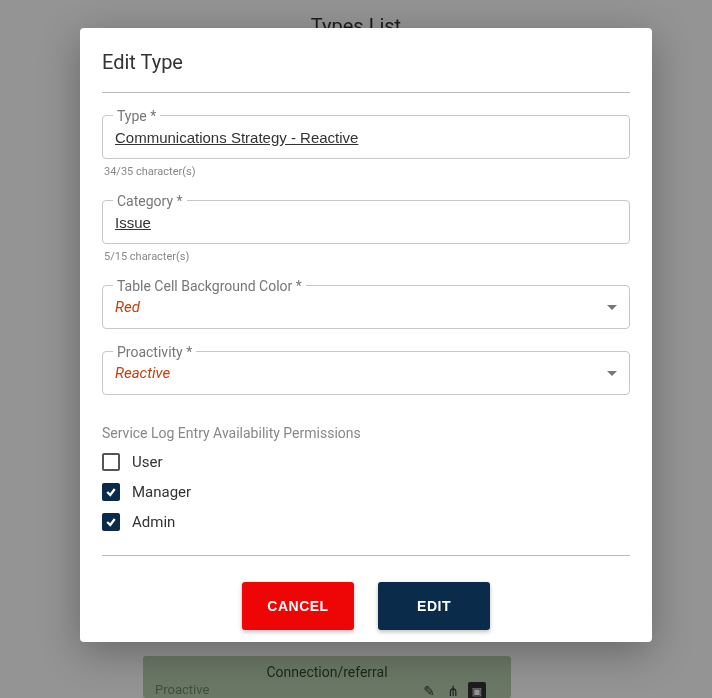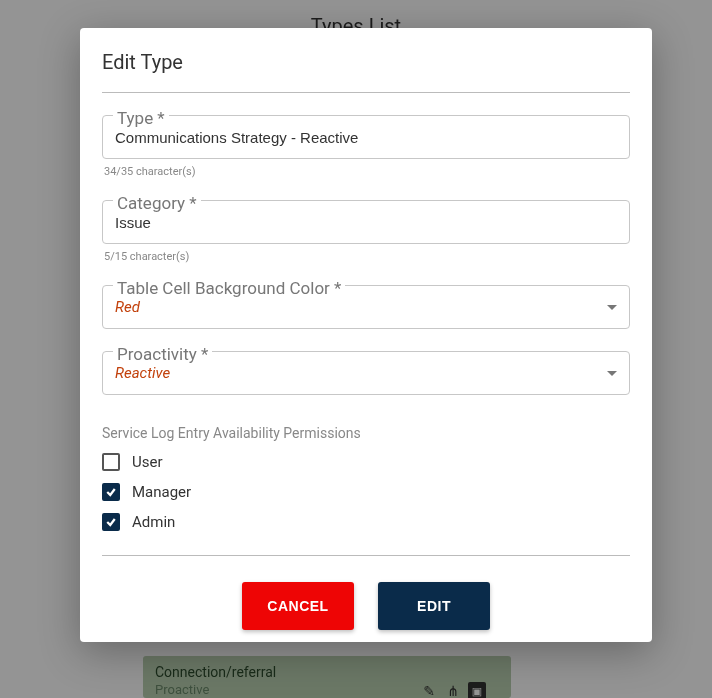--- a/index.html
+++ b/index.html
@@ -29,21 +29,21 @@
       position: absolute;
       top: 656px;
       left: 143px;
       width: 368px;
       height: 42px;
       background: #b9cfb0;
       border-radius: 3px;
       padding: 8px 12px;
       font-size: 14px;
     }
-    .bg-card-title { color: #2c4a2c; }
+    .bg-card-title { color: #2c4a2c; text-align: center; }
     .bg-card-sub { color: #6b8a6b; font-size: 13px; margin-top: 2px; }
     .bg-icons {
       position: absolute;
       top: 682px;
       left: 420px;
       display: flex;
       gap: 6px;
     }
     .bg-icon {
       width: 18px; height: 18px;
@@ -88,30 +88,31 @@
       align-items: center;
       padding: 0 12px;
       background: #fff;
     }
     .field-label {
       position: absolute;
       top: -8px;
       left: 10px;
       background: #fff;
       padding: 0 4px;
-      font-size: 17px;
+      font-size: 14px;
       color: #777;
     }
     .field-input {
       border: none;
       outline: none;
       width: 100%;
       font-size: 15px;
       color: #333;
       background: transparent;
+      text-decoration: underline;
     }
     .field-select {
       display: flex;
       align-items: center;
       justify-content: space-between;
       width: 100%;
       cursor: pointer;
     }
     .field-select-value { font-size: 15px; color: #c2410c; font-style: italic; }
     .caret {

